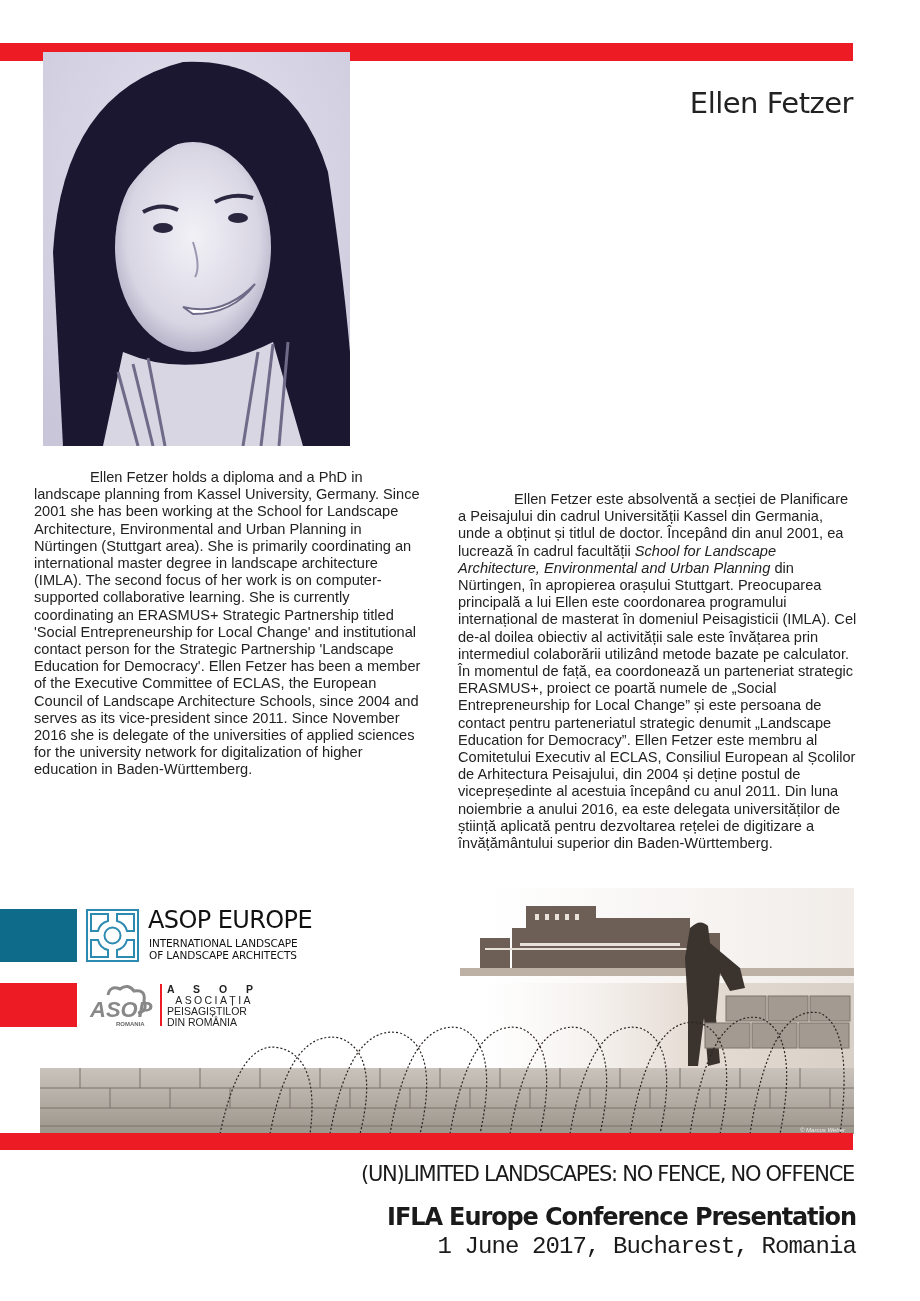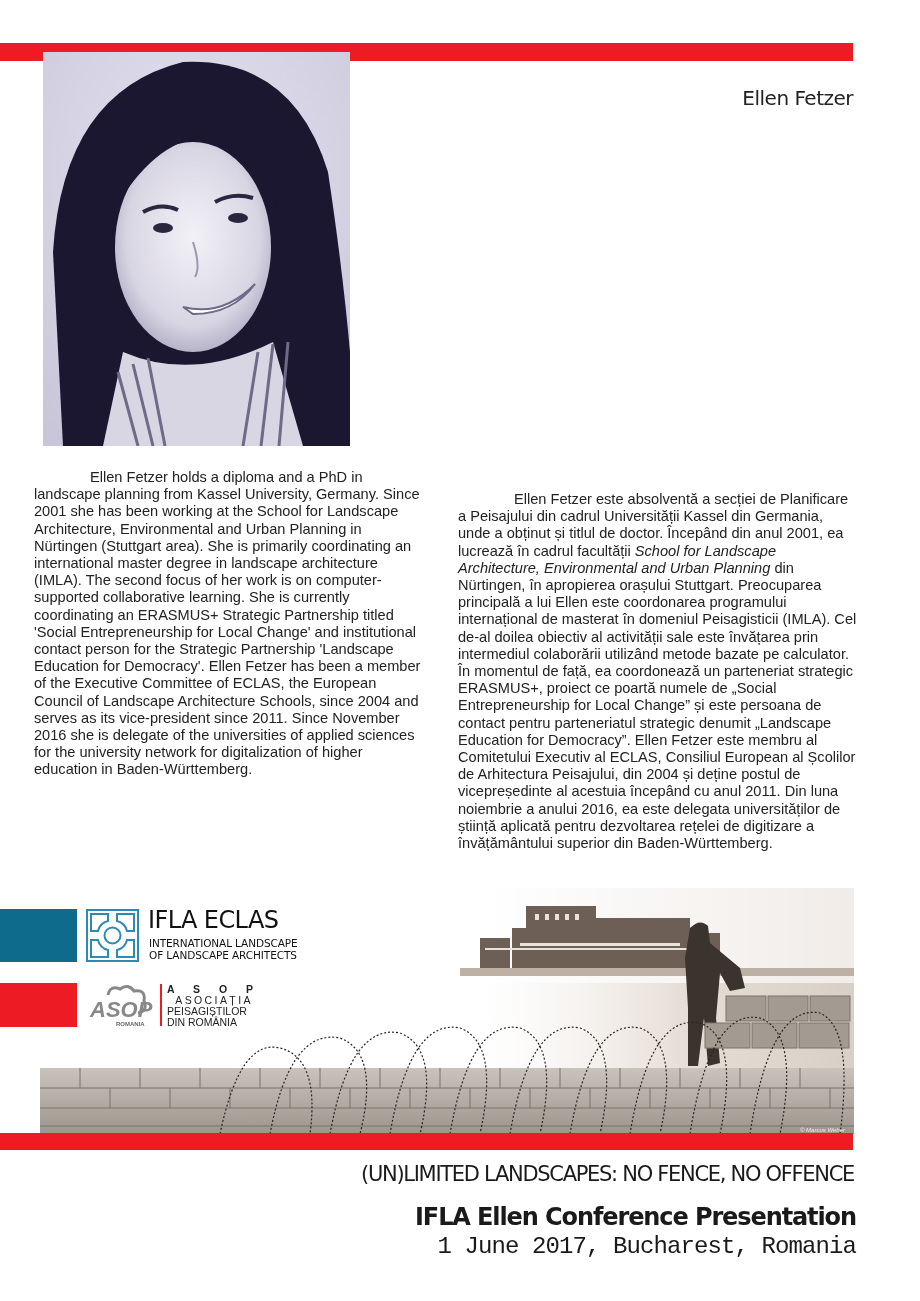--- a/index.html
+++ b/index.html
@@ -1,21 +1,21 @@
 <!DOCTYPE html>
 <html><head>
 <meta charset="utf-8">
 <style>
   html, body { margin:0; padding:0; background:#ffffff; }
   body { width:920px; height:1301px; position:relative; overflow:hidden; font-family:"Liberation Sans", sans-serif; color:#1a1a1a; }
   .abs { position:absolute; }
   .top-bar { left:0; top:43px; width:853px; height:18px; background:#ed1c24; }
   .photo { left:43px; top:52px; width:307px; height:394px; background:#d8d6e6; overflow:hidden; }
   .photo svg { display:block; }
-  .name { right:67px; top:86px; font-family:"DejaVu Sans", sans-serif; font-size:20px; font-weight:normal; color:#222; letter-spacing:-0.5px; }
+  .name { right:67px; top:86px; font-family:"DejaVu Sans", sans-serif; font-size:29px; font-weight:normal; color:#222; letter-spacing:-0.5px; }
   .bio { font-size:14.6px; line-height:17.2px; color:#222; }
   .bio p { margin:0; text-indent:56px; }
   .bio-en { left:34px; top:469px; width:393px; }
   .bio-ro { left:458px; top:491px; width:400px; }
   .banner { left:40px; top:888px; width:814px; height:246px; overflow:hidden; background:linear-gradient(to right,#ffffff 0%,#ffffff 55%,#f1ece8 100%); }
   .teal-block { left:0; top:909px; width:77px; height:53px; background:#0e6b8a; }
   .red-block { left:0; top:983px; width:77px; height:44px; background:#ed1c24; }
   .ifla-logo { left:86px; top:909px; width:53px; height:53px; }
   .ifla-title { left:148px; top:906px; font-family:"DejaVu Sans", sans-serif; font-size:24px; color:#111; letter-spacing:-0.6px; }
   .ifla-sub { left:149px; top:937px; font-family:"DejaVu Sans", sans-serif; font-size:10.5px; line-height:12px; color:#111; letter-spacing:-0.1px; }
@@ -150,21 +150,21 @@
 <svg class="abs ifla-logo" viewBox="0 0 53 53">
   <rect x="1" y="1" width="51" height="51" fill="#ffffff" stroke="#2d8ab0" stroke-width="2"></rect>
   <g fill="none" stroke="#2d8ab0" stroke-width="2">
     <path d="M5 5 H22 V12 Q14 14 12 22 H5 Z"></path>
     <path d="M48 5 H31 V12 Q39 14 41 22 H48 Z"></path>
     <path d="M5 48 H22 V41 Q14 39 12 31 H5 Z"></path>
     <path d="M48 48 H31 V41 Q39 39 41 31 H48 Z"></path>
     <circle cx="26.5" cy="26.5" r="8"></circle>
   </g>
 </svg>
-<div class="abs ifla-title">IFLA ECLAS</div>
+<div class="abs ifla-title">ASOP EUROPE</div>
 <div class="abs ifla-sub">
   <div>INTERNATIONAL LANDSCAPE</div>
   <div>OF LANDSCAPE ARCHITECTS</div>
 </div>
 
 <svg class="abs asop-logo" viewBox="0 0 68 45">
   <path d="M22 12 Q24 2 34 6 Q42 0 48 8 Q60 6 58 18 Q62 28 52 30" fill="none" stroke="#888" stroke-width="3"></path>
   <text x="4" y="34" font-family="Liberation Sans, sans-serif" font-size="22" font-style="italic" font-weight="bold" fill="#888">ASOP</text>
   <text x="30" y="43" font-family="Liberation Sans, sans-serif" font-size="6" font-weight="bold" fill="#666">ROMANIA</text>
 </svg>
@@ -173,14 +173,14 @@
   <div class="sp">A S O P</div>
   <div class="sp2">ASOCIAȚIA</div>
   <div>PEISAGIȘTILOR</div>
   <div>DIN ROMÂNIA</div>
 </div>
 
 <div class="abs credit">© Marcus Weber</div>
 <div class="abs bottom-bar"></div>
 
 <div class="abs conf-title">(UN)LIMITED LANDSCAPES: NO FENCE, NO OFFENCE</div>
-<div class="abs conf-sub">IFLA Ellen Conference Presentation</div>
+<div class="abs conf-sub">IFLA Europe Conference Presentation</div>
 <div class="abs conf-date">1 June 2017, Bucharest, Romania</div>
 
 </body></html>

